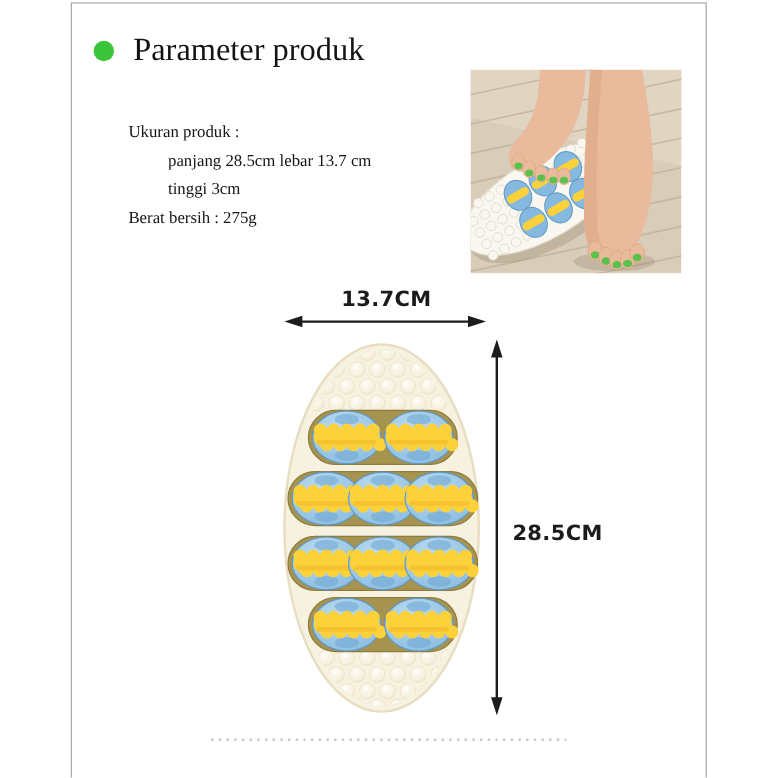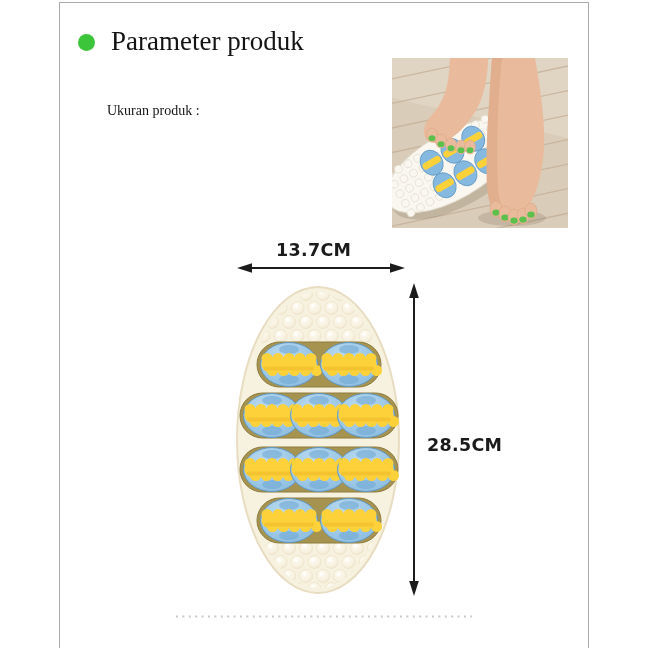--- a/index.html
+++ b/index.html
@@ -57,35 +57,38 @@
     width: 648px; height: 648px;
   }
   .dim-label {
     position: absolute;
     font-family: "DejaVu Sans", sans-serif;
     font-weight: 700;
     font-size: 17.5px;
     color: #1b1b1b;
     letter-spacing: 0.3px;
   }
-  .dim-label.width  { left: 276px; top: 240px; width: 92px; text-align: left; }
+  .dim-label.width  { left: 276px; top: 240px; width: 92px; text-align: center; }
   .dim-label.height { left: 427px; top: 435px; }
 </style>
 </head>
 <body>
 
 <div class="frame" id="frame" style="border-color: rgb(169, 169, 169);"></div>
 
 <div class="header-row">
   <span class="bullet" id="bullet" style="background: rgb(60, 196, 58);"></span>
   <span class="title">Parameter produk</span>
 </div>
 
 <div class="specs" id="specs">
     <div class="spec-line">Ukuran produk :</div>
+    <div class="spec-line indent">panjang 28.5cm lebar 13.7 cm</div>
+    <div class="spec-line indent">tinggi 3cm</div>
+    <div class="spec-line">Berat bersih : 275g</div>
   </div>
 
 <div class="photo-wrap">
   <svg width="176" height="170" viewBox="0 0 176 170">
 
     <rect x="0" y="0" width="176" height="170" fill="#d9ccb8"></rect>
     <polygon points="0,0 176,0 176,80 0,40" opacity="0.55" fill="#e6dccb"></polygon>
     <g id="floor-lines" transform="rotate(-12 88 85)">
         <line x1="-50" y1="-20" x2="230" y2="-20" stroke="#c3b098" stroke-width="1.3" opacity="0.8"></line>
         <line x1="-50" y1="4" x2="230" y2="4" stroke="#c3b098" stroke-width="1.3" opacity="0.8"></line>

